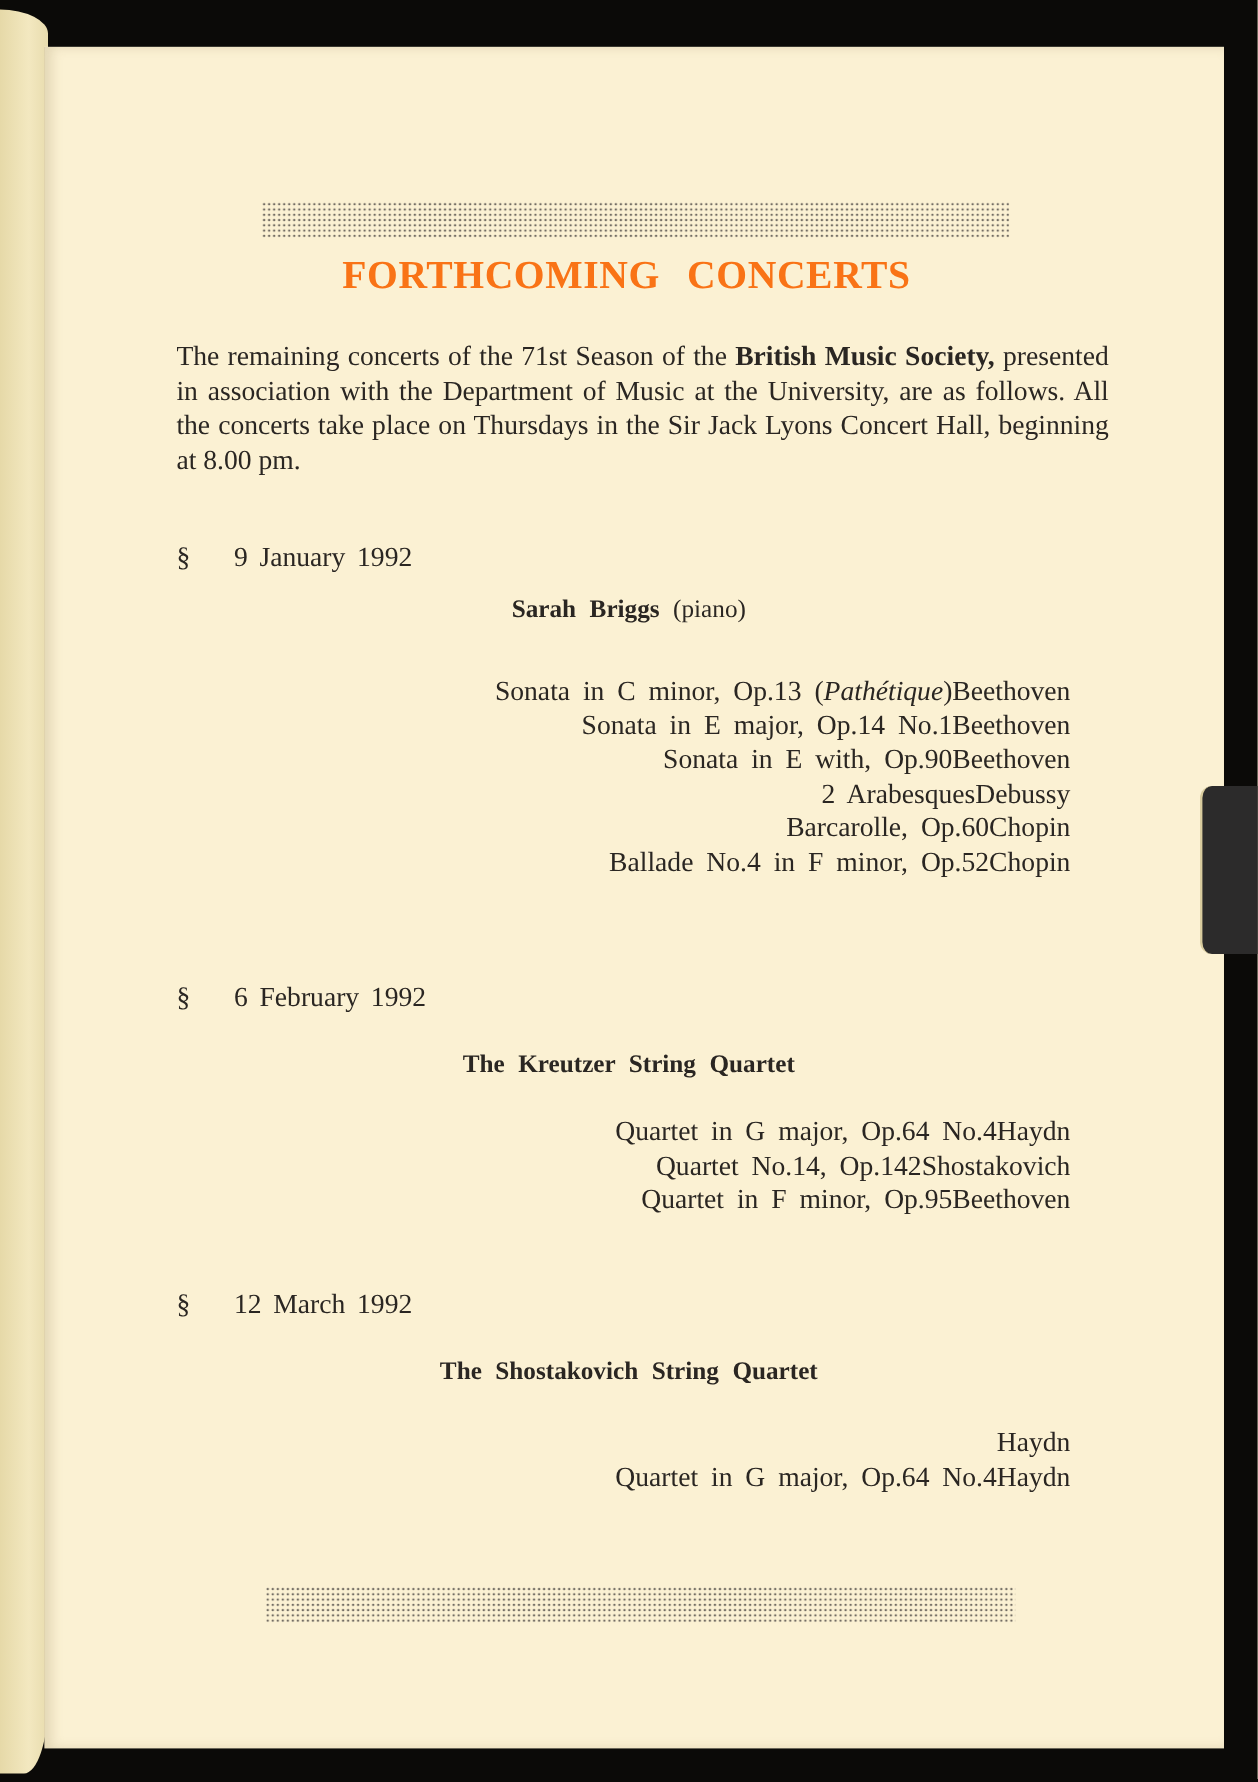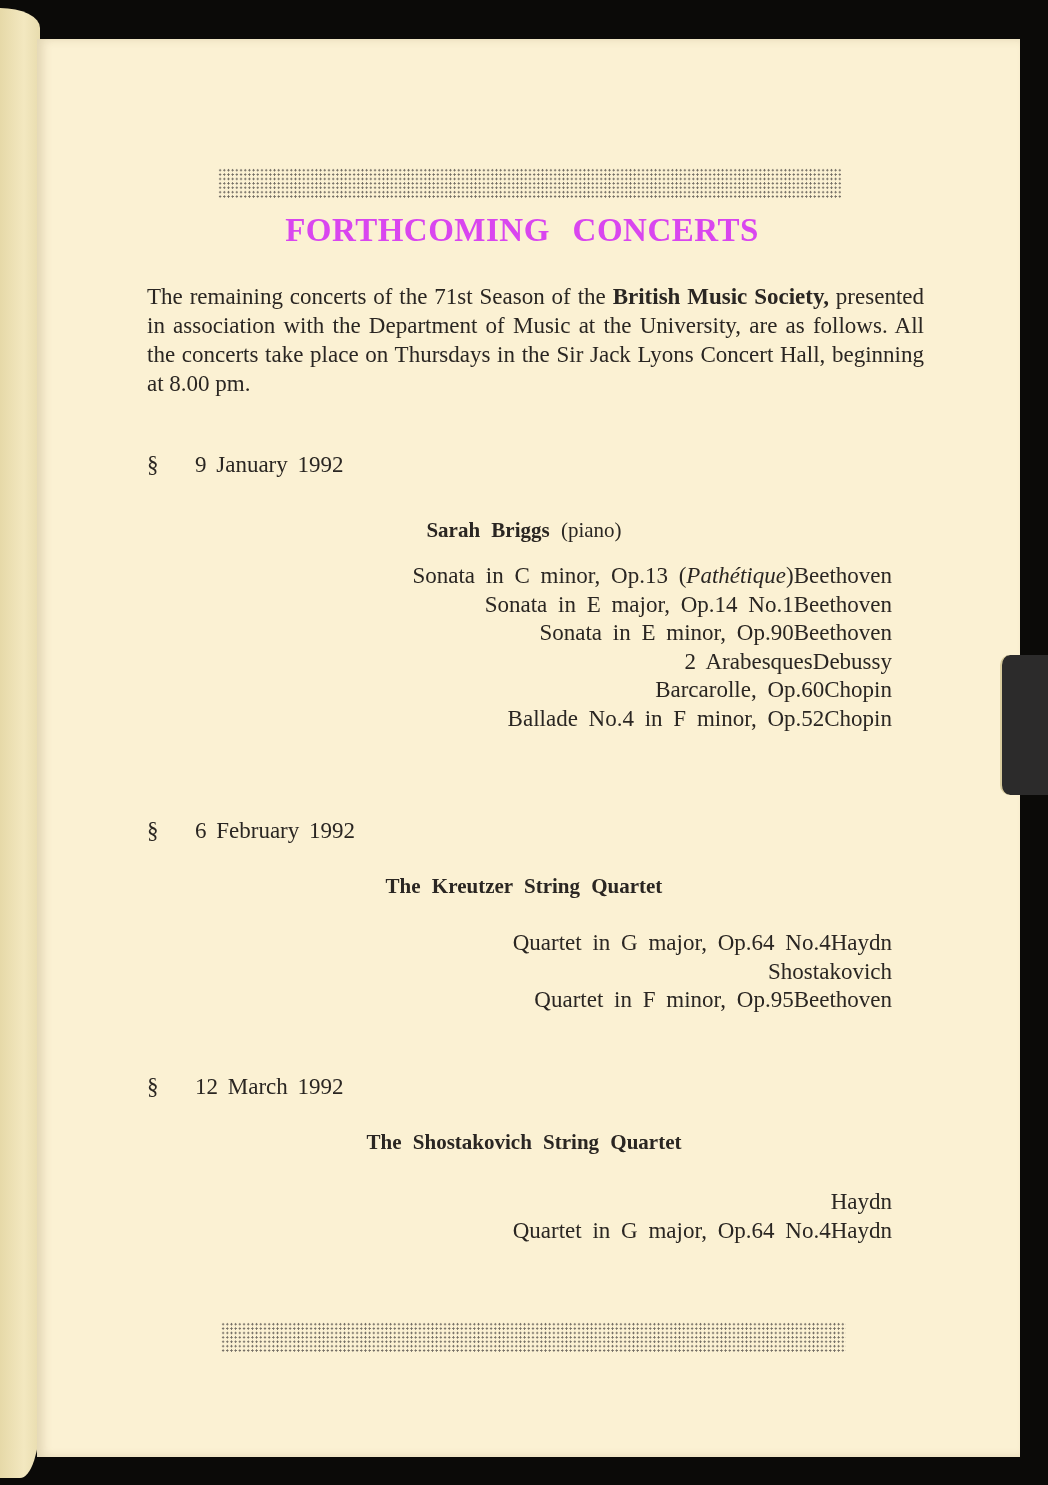--- a/index.html
+++ b/index.html
@@ -30,21 +30,21 @@
       position: absolute; height: 30px;
       background-image: radial-gradient(circle, #5b5650 0.9px, transparent 1.2px);
       background-size: 4.2px 4.4px;
       opacity: 0.85;
     }
     .dots.top { left: 218px; top: 168px; width: 623px; }
     .dots.bottom { left: 221px; top: 1322px; width: 625px; }
     .title {
       position: absolute; left: 0; width: 1044px; top: 212px; text-align: center;
       font-weight: bold; font-size: 33px; letter-spacing: 0.5px; word-spacing: 14px;
-      color: #d946ef;
+      color: #f97316;
     }
     .intro {
       position: absolute; left: 147px; top: 282px; width: 777px;
       font-size: 23px; line-height: 29px; text-align: justify;
     }
     .intro b { font-weight: bold; margin-top: 12px; }
     .date {
       position: absolute; left: 147px; font-size: 23px; word-spacing: 4px;
     }
     .date .sect { display: inline-block; width: 48px; }
@@ -68,35 +68,35 @@
 
 <div class="dots top"></div>
 
 <div class="title">FORTHCOMING CONCERTS</div>
 
 <div class="intro"><span>The remaining concerts of the 71st Season of the </span><b>British Music Society,</b><span> presented in association with the Department of Music at the University, are as follows.  All the concerts take place on Thursdays in the Sir Jack Lyons Concert Hall, beginning at 8.00 pm.</span></div>
 
 <div class="date" style="top:452px">
   <span class="sect">§</span><span>9 January 1992</span>
 </div>
-<div class="performer" style="top:518px">
+<div class="performer" style="top:495px">
   <b>Sarah Briggs</b>
   <span>(piano)</span>
 </div>
 <div class="program" style="top:562px">
   <div class="row">
     <span class="work"><span>Sonata in C minor, Op.13 </span>(<i>Pathétique</i>)</span>
     <span>Beethoven</span>
   </div>
   <div class="row">
     <span class="work">Sonata in E major, Op.14 No.1</span>
     <span>Beethoven</span>
   </div>
   <div class="row">
-    <span class="work">Sonata in E minor, Op.90</span>
+    <span class="work">Sonata in E with, Op.90</span>
     <span>Beethoven</span>
   </div>
   <div class="row">
     <span class="work">2 Arabesques</span>
     <span>Debussy</span>
   </div>
   <div class="row">
     <span class="work">Barcarolle, Op.60</span>
     <span>Chopin</span>
   </div>
@@ -111,20 +111,21 @@
 </div>
 <div class="performer" style="top:874px">
   <b>The Kreutzer String Quartet</b>
 </div>
 <div class="program" style="top:929px">
   <div class="row">
     <span class="work">Quartet in G major, Op.64 No.4</span>
     <span>Haydn</span>
   </div>
   <div class="row">
+    <span class="work">Quartet No.14, Op.142</span>
     <span>Shostakovich</span>
   </div>
   <div class="row">
     <span class="work">Quartet in F minor, Op.95</span>
     <span>Beethoven</span>
   </div>
 </div>
 
 <div class="date" style="top:1074px">
   <span class="sect">§</span><span>12 March 1992</span>

